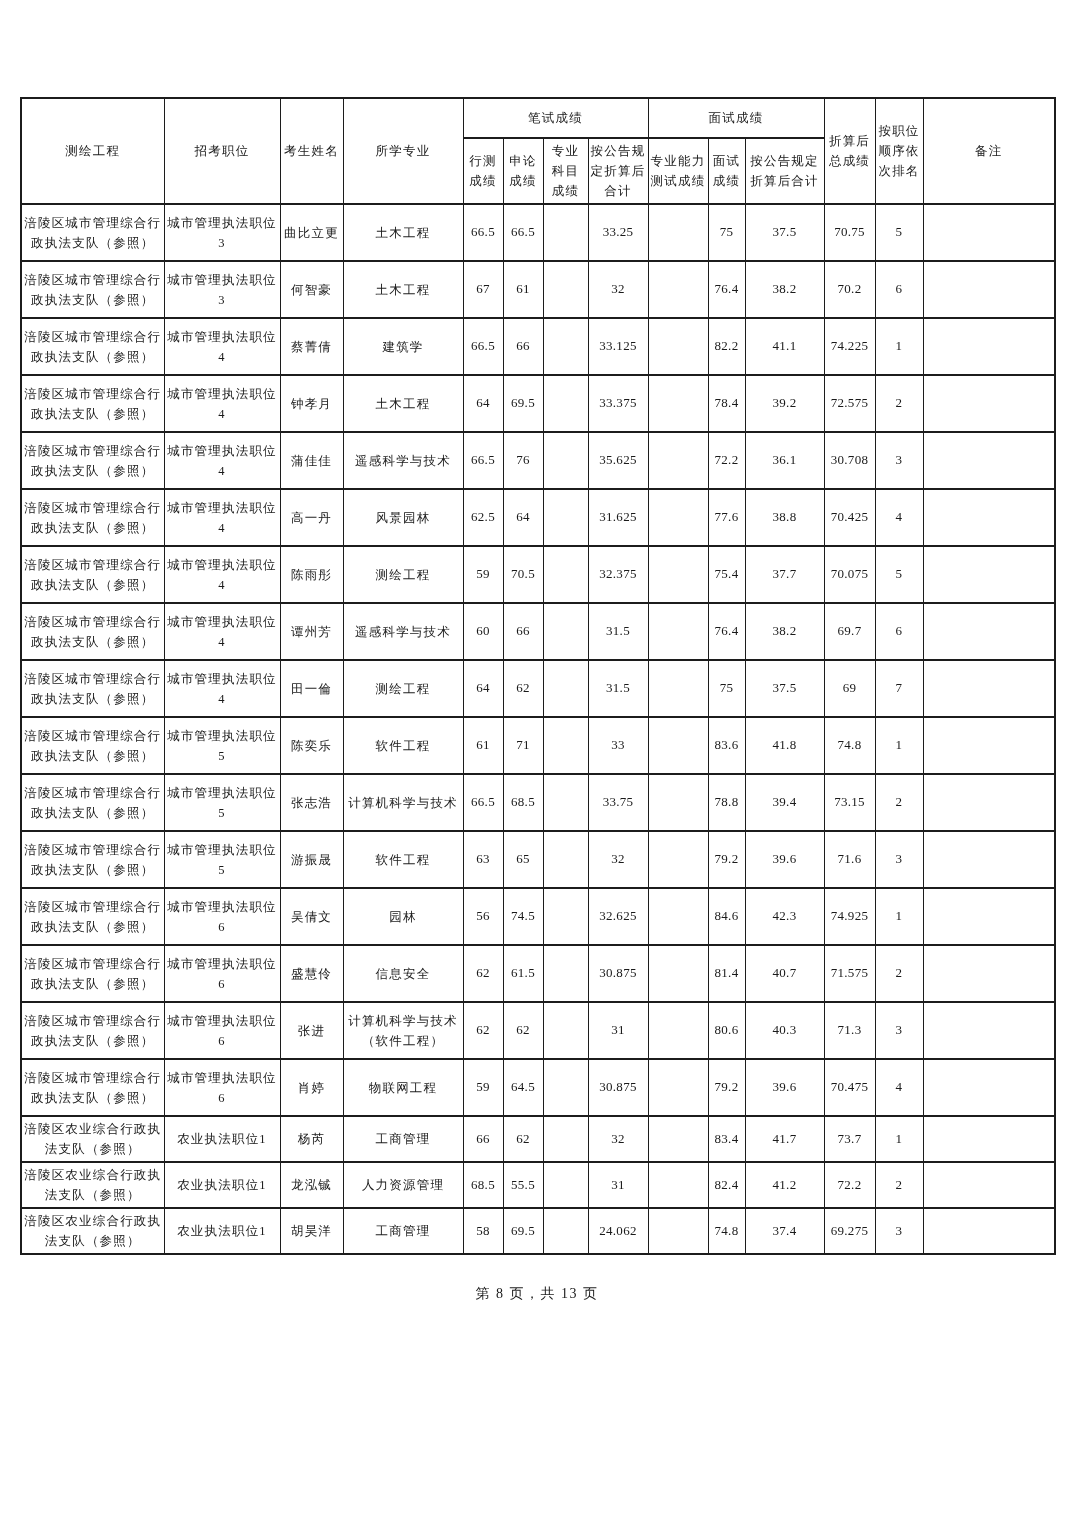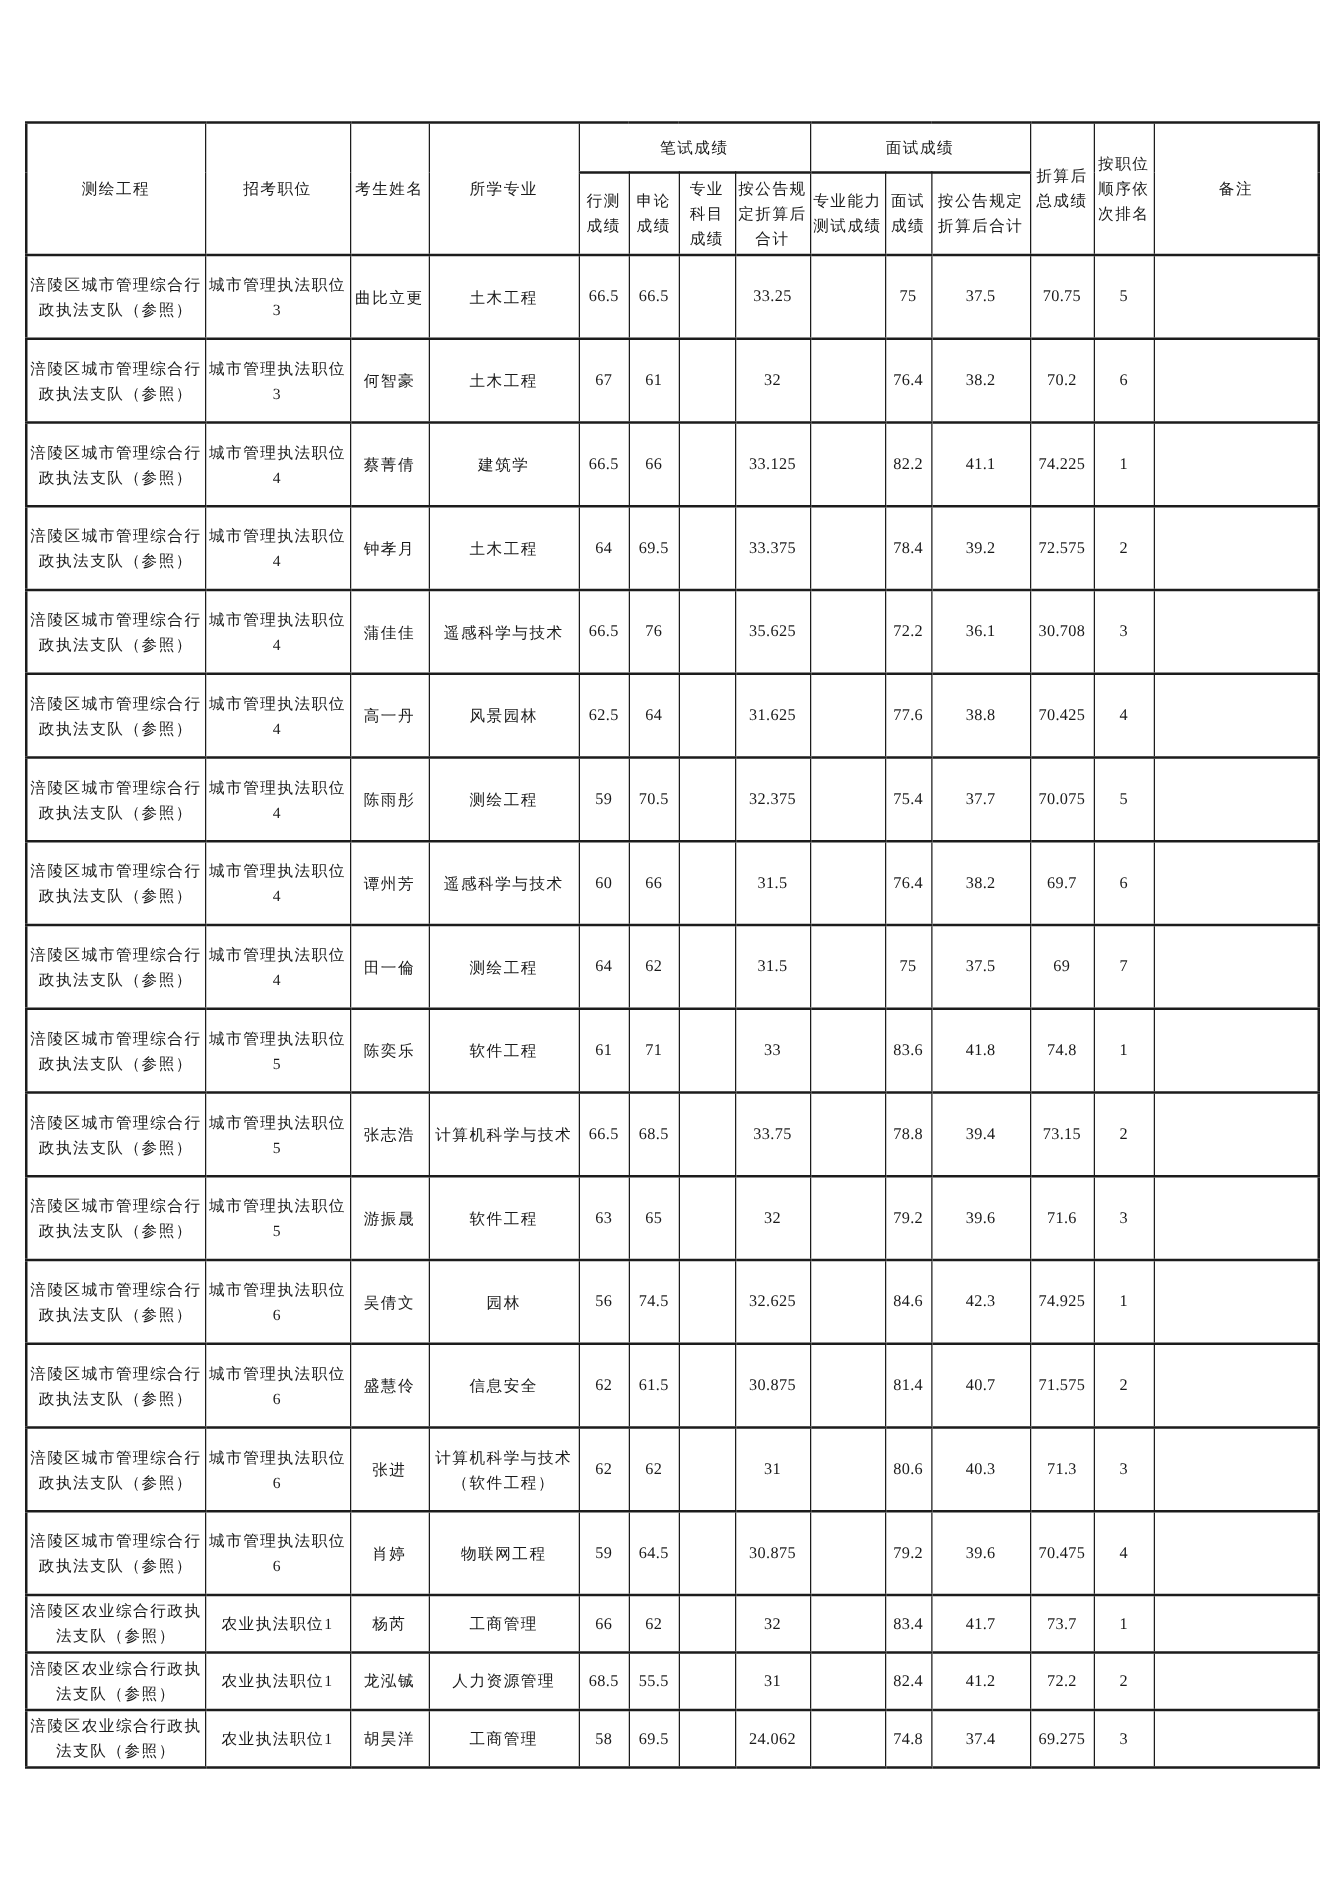--- a/index.html
+++ b/index.html
@@ -25,21 +25,21 @@
     vertical-align: middle;
     font-weight: normal;
     font-size: 12.5px;
     letter-spacing: 1.2px;
     line-height: 1.6;
     padding: 2px;
     overflow: hidden;
   }
   thead tr.h1 { height: 40px; }
   thead tr.h2 { height: 50px; }
-  tbody tr { height: 67px; }
+  tbody tr { height: 57px; }
   tbody tr:nth-child(n+17) { height: 46px; margin-top: 36px; }
   td.num { letter-spacing: 0.3px; font-size: 13px; }
   td.cell-position { word-break: break-all; }
   .footer {
     width: 1034px;
     margin: 30px auto 0 auto;
     text-align: center;
     font-size: 14px;
     letter-spacing: 1.5px;
     color: #1a1a1a;
@@ -388,13 +388,14 @@
           <td class="cell-written-converted-total num">24.062</td>
           <td class="cell-ability-test-score num"></td>
           <td class="cell-interview-score num">74.8</td>
           <td class="cell-interview-converted-total num">37.4</td>
           <td class="cell-overall-score num">69.275</td>
           <td class="cell-rank num">3</td>
           <td class="cell-remark"></td>
         </tr>
       </tbody>
   </table>
+  <div class="footer">第 8 页，共 13 页</div>
 </div>
 
 </body></html>

